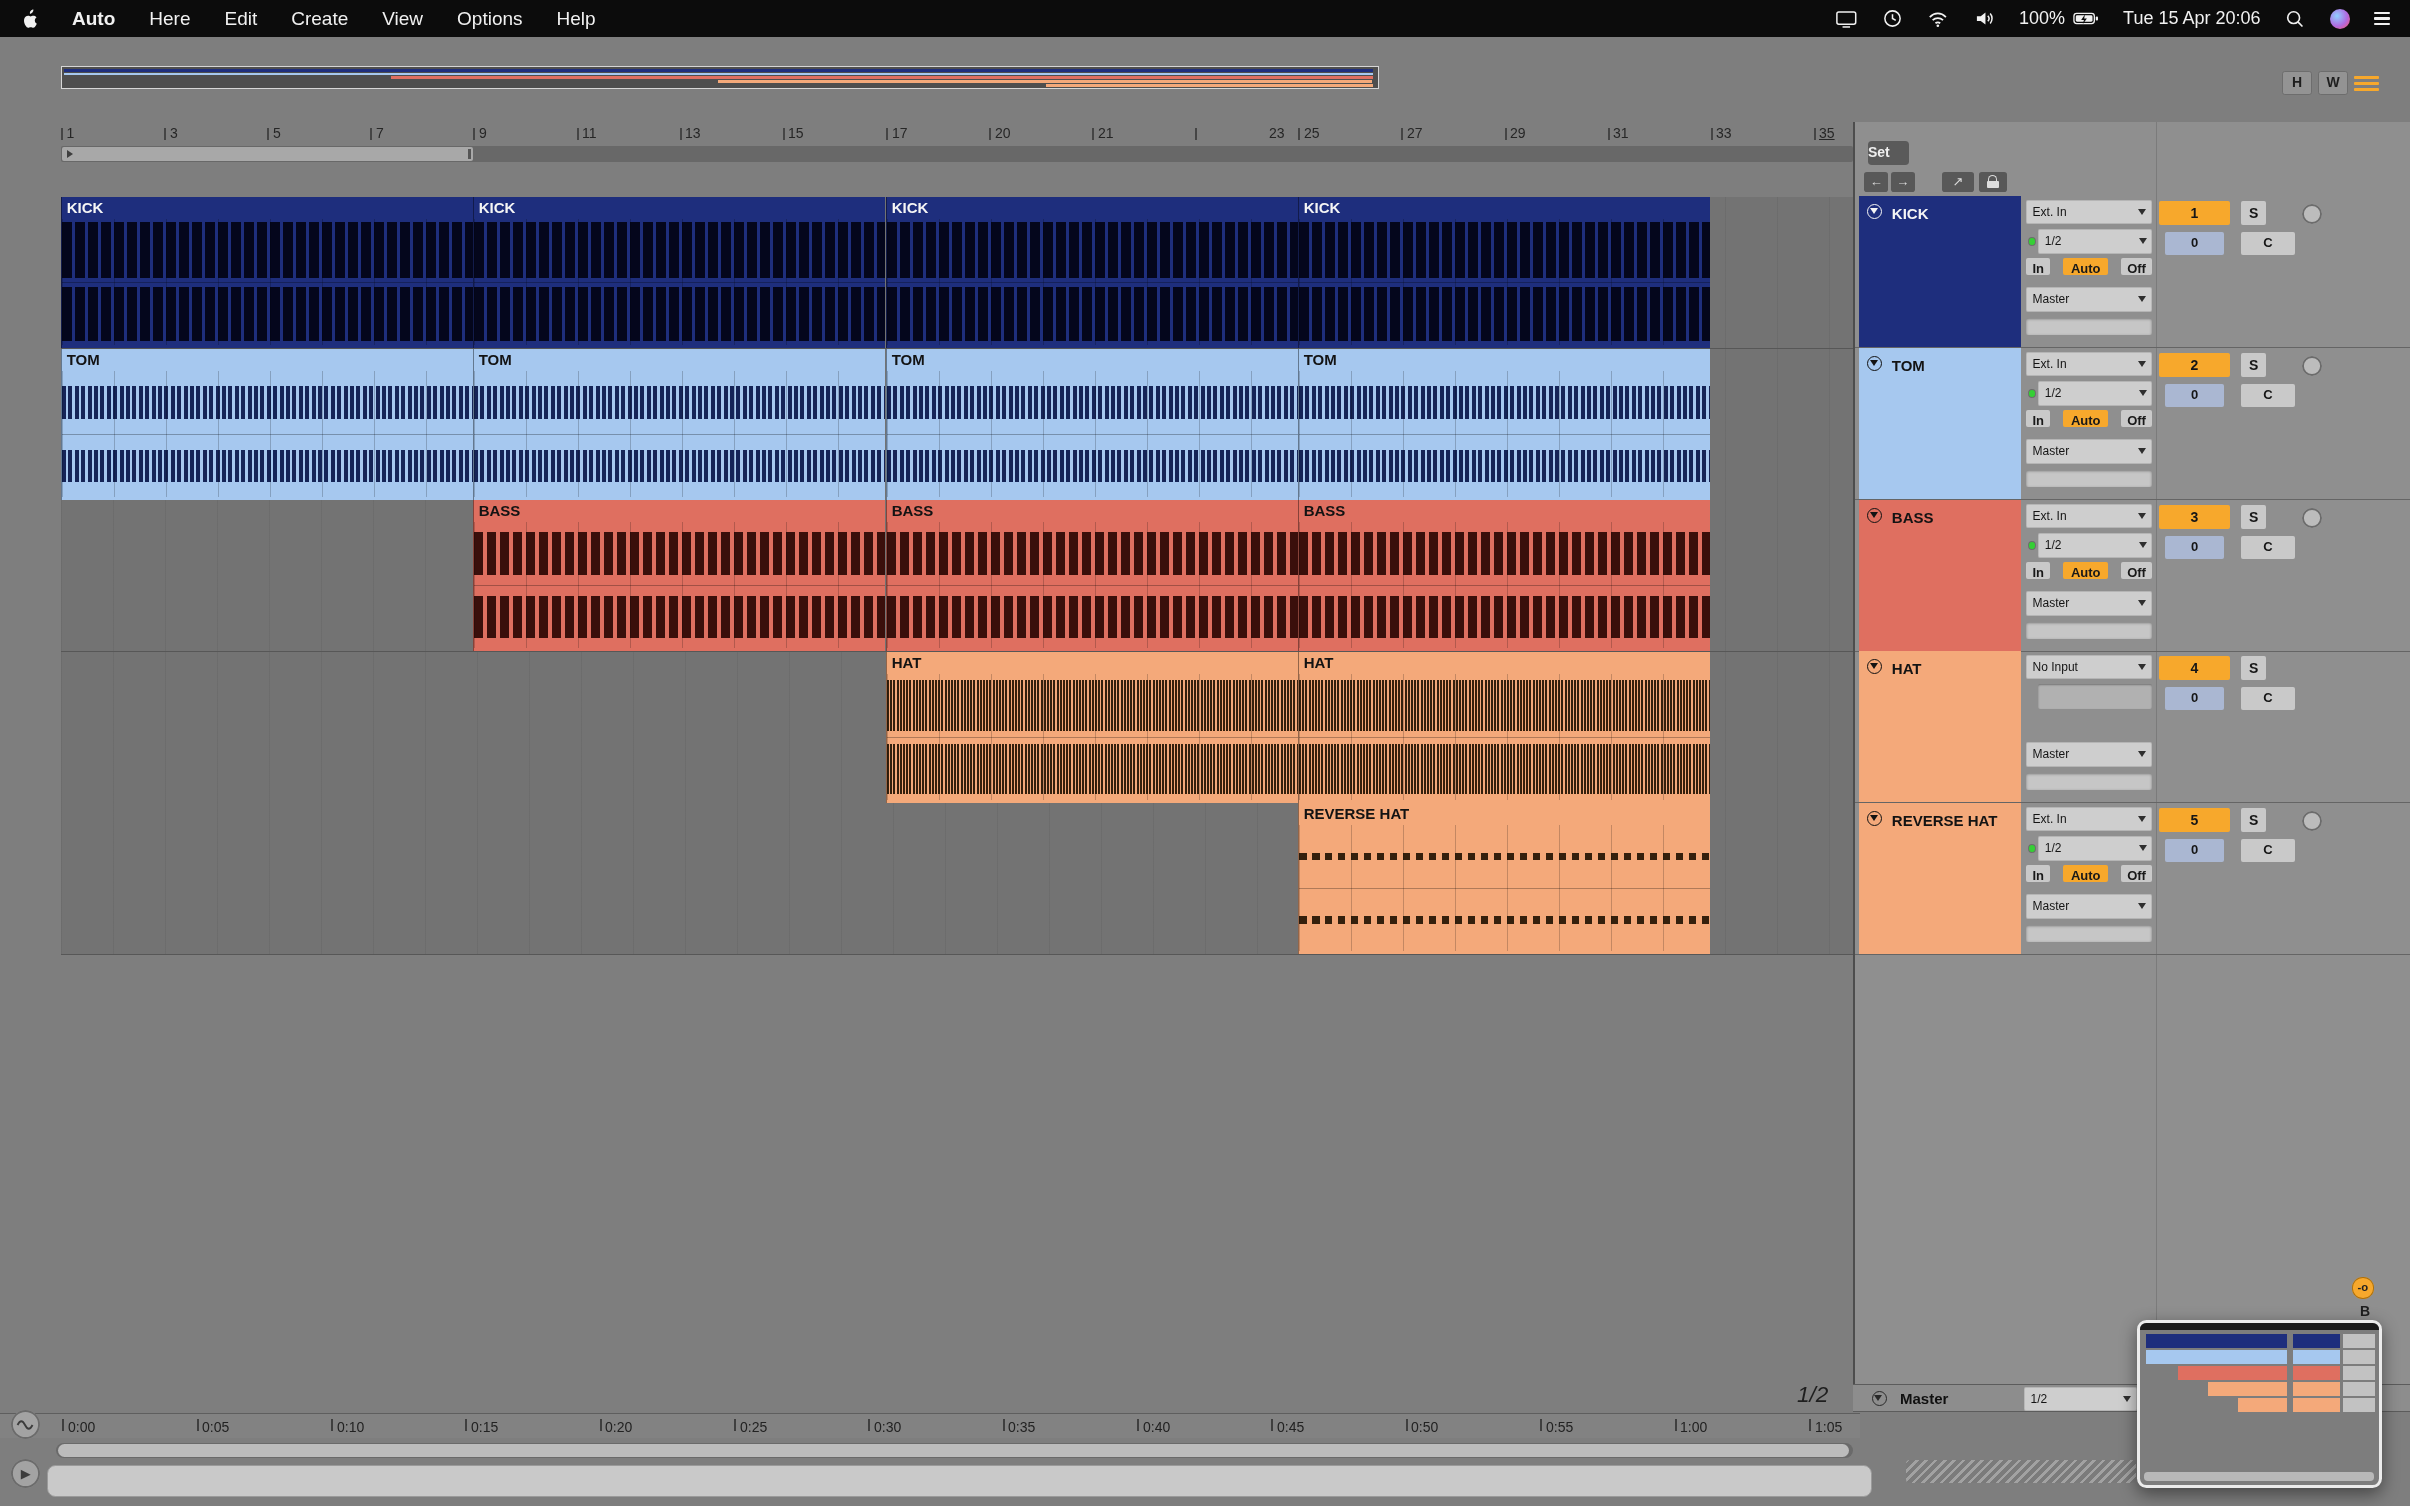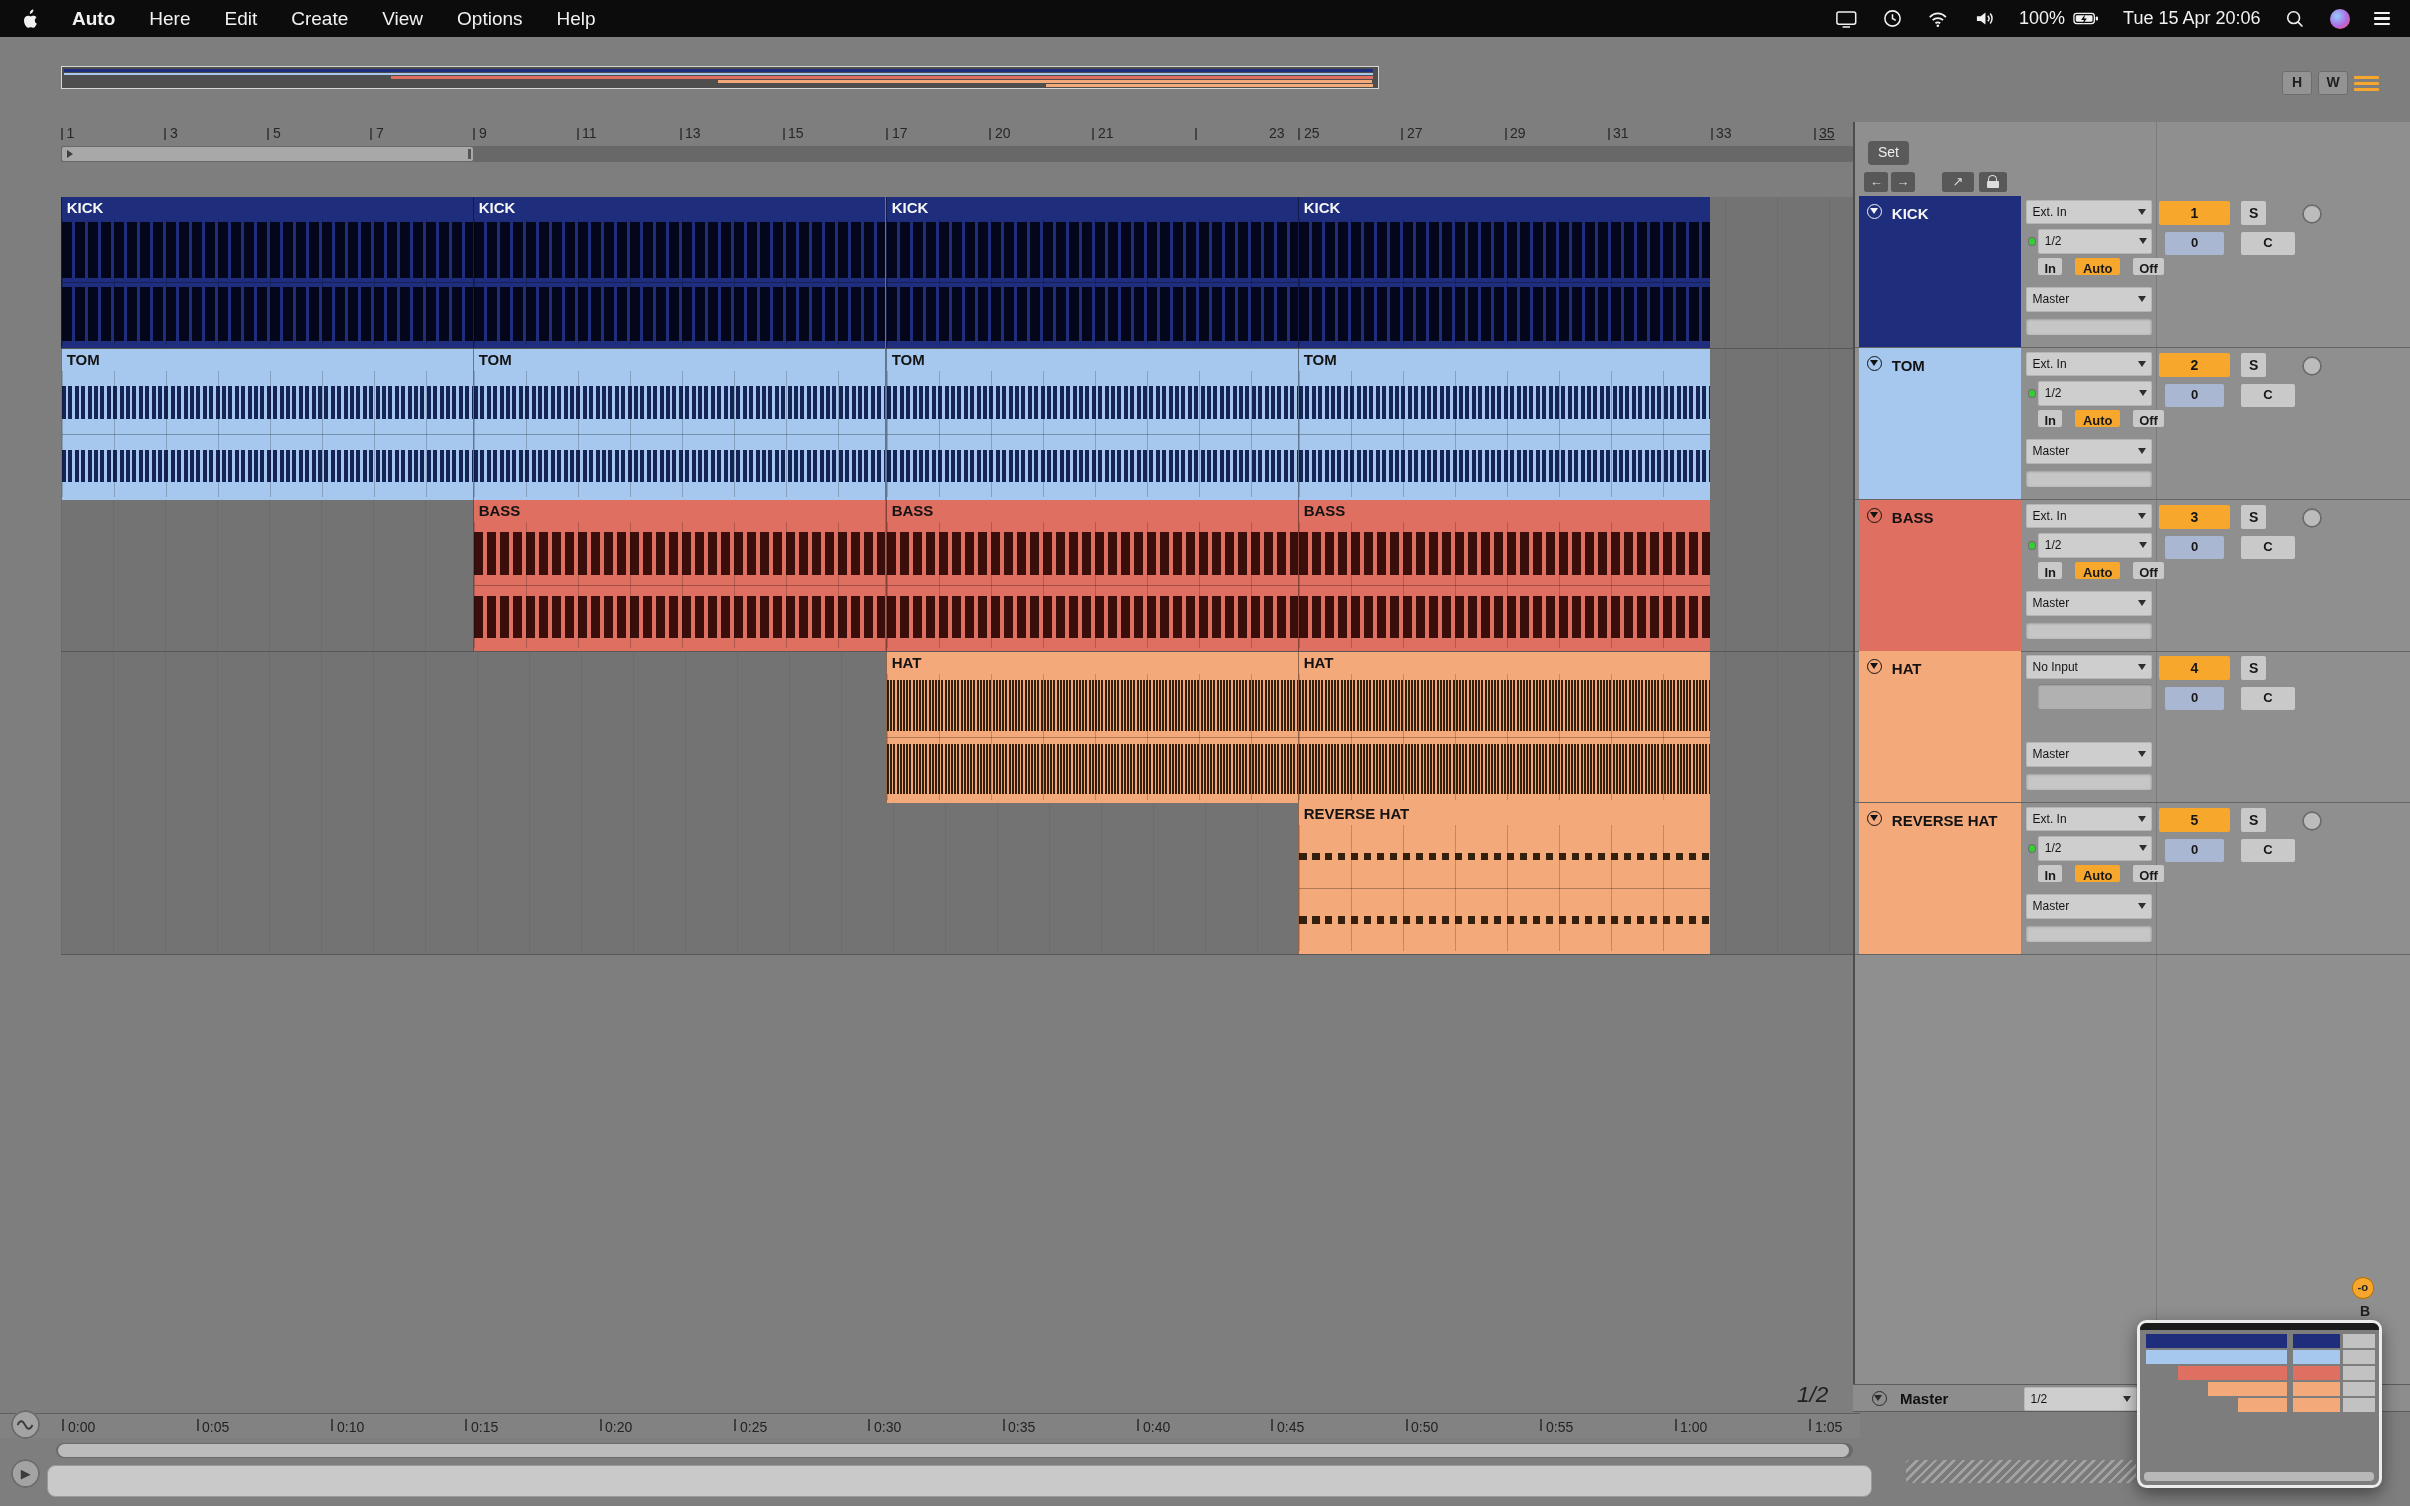--- a/index.html
+++ b/index.html
@@ -74,34 +74,34 @@
   .fold{position:absolute;left:8.5px;top:7.5px;width:15px;height:15px;border:1.9px solid #2a2a2a;border-radius:50%}
   .ftri{position:absolute;left:1.4px;top:3.8px;border-left:4.2px solid transparent;border-right:4.2px solid transparent;border-top:6.1px solid #2a2a2a}
   .pname{position:absolute;left:33px;top:8.5px;font-size:15px;font-weight:700;white-space:nowrap}
   .pio{position:absolute;left:171px;top:0;width:126px;height:100%}
   .select{position:absolute;left:0;width:126px;height:24.5px;background:#cecece;border-radius:1.9px;font-size:12px;color:#141414;
     line-height:24.5px;padding-left:6.6px;box-shadow:inset 0 0 0 0.9px rgba(0,0,0,.12);white-space:nowrap;overflow:hidden}
   .select::after{content:'';position:absolute;right:5.6px;top:9.4px;border-left:4.7px solid transparent;border-right:4.7px solid transparent;border-top:6.1px solid #2e2e2e}
   .chsel{left:12.2px !important;width:114px !important}
   .gdot{position:absolute;left:2.8px;width:6.6px;height:6.6px;border-radius:50%;background:#35cf35;box-shadow:0 0 0 0.9px rgba(0,0,0,.25)}
   .emptyfield{position:absolute;left:12.2px;width:114px;height:24.5px;background:#b1b1b1;border-radius:1.9px;box-shadow:inset 0 0.9px 1.9px rgba(0,0,0,.35)}
-  .monrow{position:absolute;left:12px;width:126px;height:17px;display:flex;gap:13px}
+  .monrow{position:absolute;left:0;width:126px;height:17px;display:flex;gap:13px}
   .mbtn{background:#c9c9c9;border-radius:1.9px;font-size:13px;font-weight:700;color:#191919;text-align:center;line-height:22.6px}
   .mbtn.act{background:#f7a82c}
   .meter{position:absolute;left:0;width:126px;height:17px;background:#c6c6c6;border-radius:1.9px;box-shadow:inset 0 0.9px 2.8px rgba(0,0,0,.4)}
   .ctl{position:absolute;text-align:center;font-weight:700;color:#161616;border-radius:1.9px}
   .numbtn{left:304px;top:4.7px;width:71px;height:24.5px;background:#f7a82c;font-size:14px;line-height:24.5px}
   .sbt{left:386px;top:4.7px;width:25.4px;height:24.5px;background:#c9c9c9;font-size:14px;line-height:24.5px}
   .armbtn{left:447px;top:7.5px;width:20px;height:20px;border-radius:50%;background:#bcbcbc;box-shadow:inset 0 0 0 1.9px #6c6c6c}
   .volbtn{left:310px;top:36px;width:59px;height:22.6px;background:#aab7d2;font-size:13px;line-height:22.6px}
   .panbtn{left:386px;top:36px;width:54px;height:22.6px;background:#c9c9c9;font-size:13px;line-height:22.6px}
 
   
   #setbtn{position:absolute;left:13px;top:19px;width:41px;height:23.5px;background:#5a5a5a;color:#efefef;border-radius:3.8px;
-    font-size:14px;font-weight:400;text-align:center;line-height:23.5px}
+    font-size:14px;font-weight:700;text-align:left;line-height:23.5px}
   .ngbtn{position:absolute;top:50px;width:23.5px;height:20px;background:#585858;color:#ddd;border-radius:2.8px;font-size:13px;text-align:center;line-height:19px}
   #expandbtn{position:absolute;left:87px;top:50px;width:32px;height:20px;background:#585858;color:#ddd;border-radius:2.8px;font-size:13px;text-align:center;line-height:19px}
   #lockbtn{position:absolute;left:124px;top:50px;width:28px;height:20px;background:#585858;border-radius:2.8px}
   #lockbtn .shackle{position:absolute;left:9.4px;top:2.8px;width:8.5px;height:6.6px;border:1.9px solid #ddd;border-bottom:none;border-radius:4.7px 4.7px 0 0}
   #lockbtn .lbody{position:absolute;left:7.5px;top:8.5px;width:12.2px;height:7.5px;background:#ddd;border-radius:0.9px}
 
   
   #zoom-label{position:absolute;left:1797px;top:1382px;font-size:22.6px;font-style:italic;color:#1f1f1f}
   #master-row{position:absolute;left:1853px;top:1384px;width:557px;height:28px;background:#8d8d8d;border-top:0.9px solid #5c5c5c;border-bottom:0.9px solid #5c5c5c}
   #master-row .fold{left:19px;top:5.6px}

